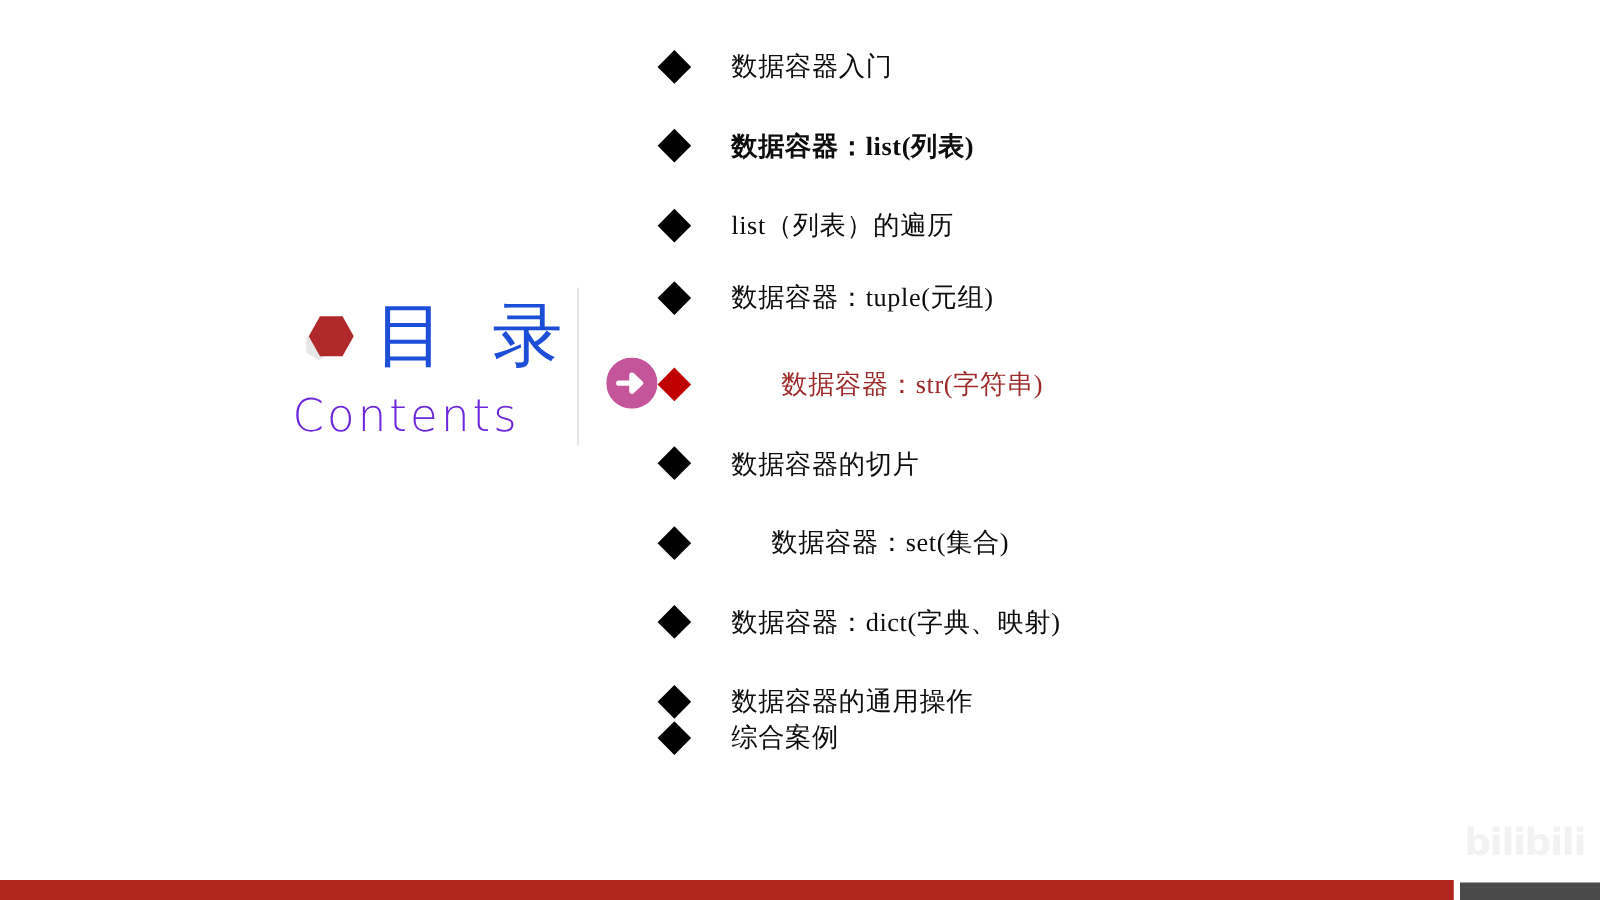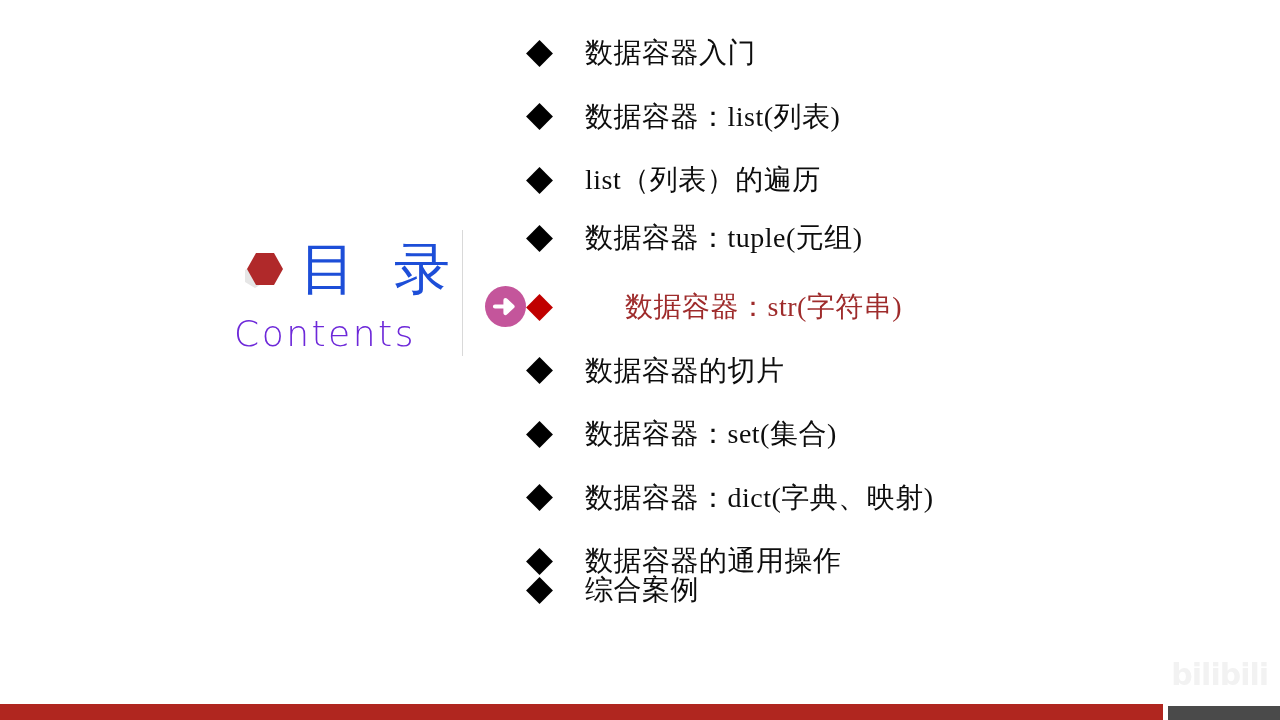--- a/index.html
+++ b/index.html
@@ -90,21 +90,21 @@
     flex: 0 0 19px;
     background: #000000;
     transform: rotate(45deg);
     margin-right: 36px;
   }
   .agenda-item.is-active .bullet-diamond {
     background: #c00000;
   }
   .agenda-label {
     font-family: "Liberation Serif", "DejaVu Serif", serif;
-    font-size: 28px;
+    font-size: 21px;
     line-height: 30px;
     color: #0d0d0d;
     letter-spacing: 0.5px;
   }
   .agenda-item.is-active .agenda-label {
     color: #9e2b2b;
   }
 
   
   #active-pointer {
@@ -164,41 +164,41 @@
   <div id="title-en">Contents</div>
 </div>
 
 <div id="divider"></div>
 
 <div id="agenda-list">
     <div class="agenda-item" style="top: 33px;">
       <span class="bullet-diamond"></span>
       <span class="agenda-label">数据容器入门</span>
     </div>
-    <div class="agenda-item" style="top: 96.5px;">
+    <div class="agenda-item" style="top: 96.5px; font-weight: bold;">
       <span class="bullet-diamond"></span>
       <span class="agenda-label">数据容器：list(列表)</span>
     </div>
     <div class="agenda-item" style="top: 160px;">
       <span class="bullet-diamond"></span>
       <span class="agenda-label">list（列表）的遍历</span>
     </div>
     <div class="agenda-item" style="top: 218px;">
       <span class="bullet-diamond"></span>
       <span class="agenda-label">数据容器：tuple(元组)</span>
     </div>
     <div class="agenda-item is-active" style="top: 287px; gap: 40px;">
       <span class="bullet-diamond"></span>
       <span class="agenda-label">数据容器：str(字符串)</span>
     </div>
     <div class="agenda-item" style="top: 350.5px;">
       <span class="bullet-diamond"></span>
       <span class="agenda-label">数据容器的切片</span>
     </div>
-    <div class="agenda-item" style="top: 414px;">
+    <div class="agenda-item" style="top: 414px; gap: 32px;">
       <span class="bullet-diamond"></span>
       <span class="agenda-label">数据容器：set(集合)</span>
     </div>
     <div class="agenda-item" style="top: 477.5px;">
       <span class="bullet-diamond"></span>
       <span class="agenda-label">数据容器：dict(字典、映射)</span>
     </div>
     <div class="agenda-item" style="top: 541px; justify-content: center;">
       <span class="bullet-diamond"></span>
       <span class="agenda-label">数据容器的通用操作</span>

